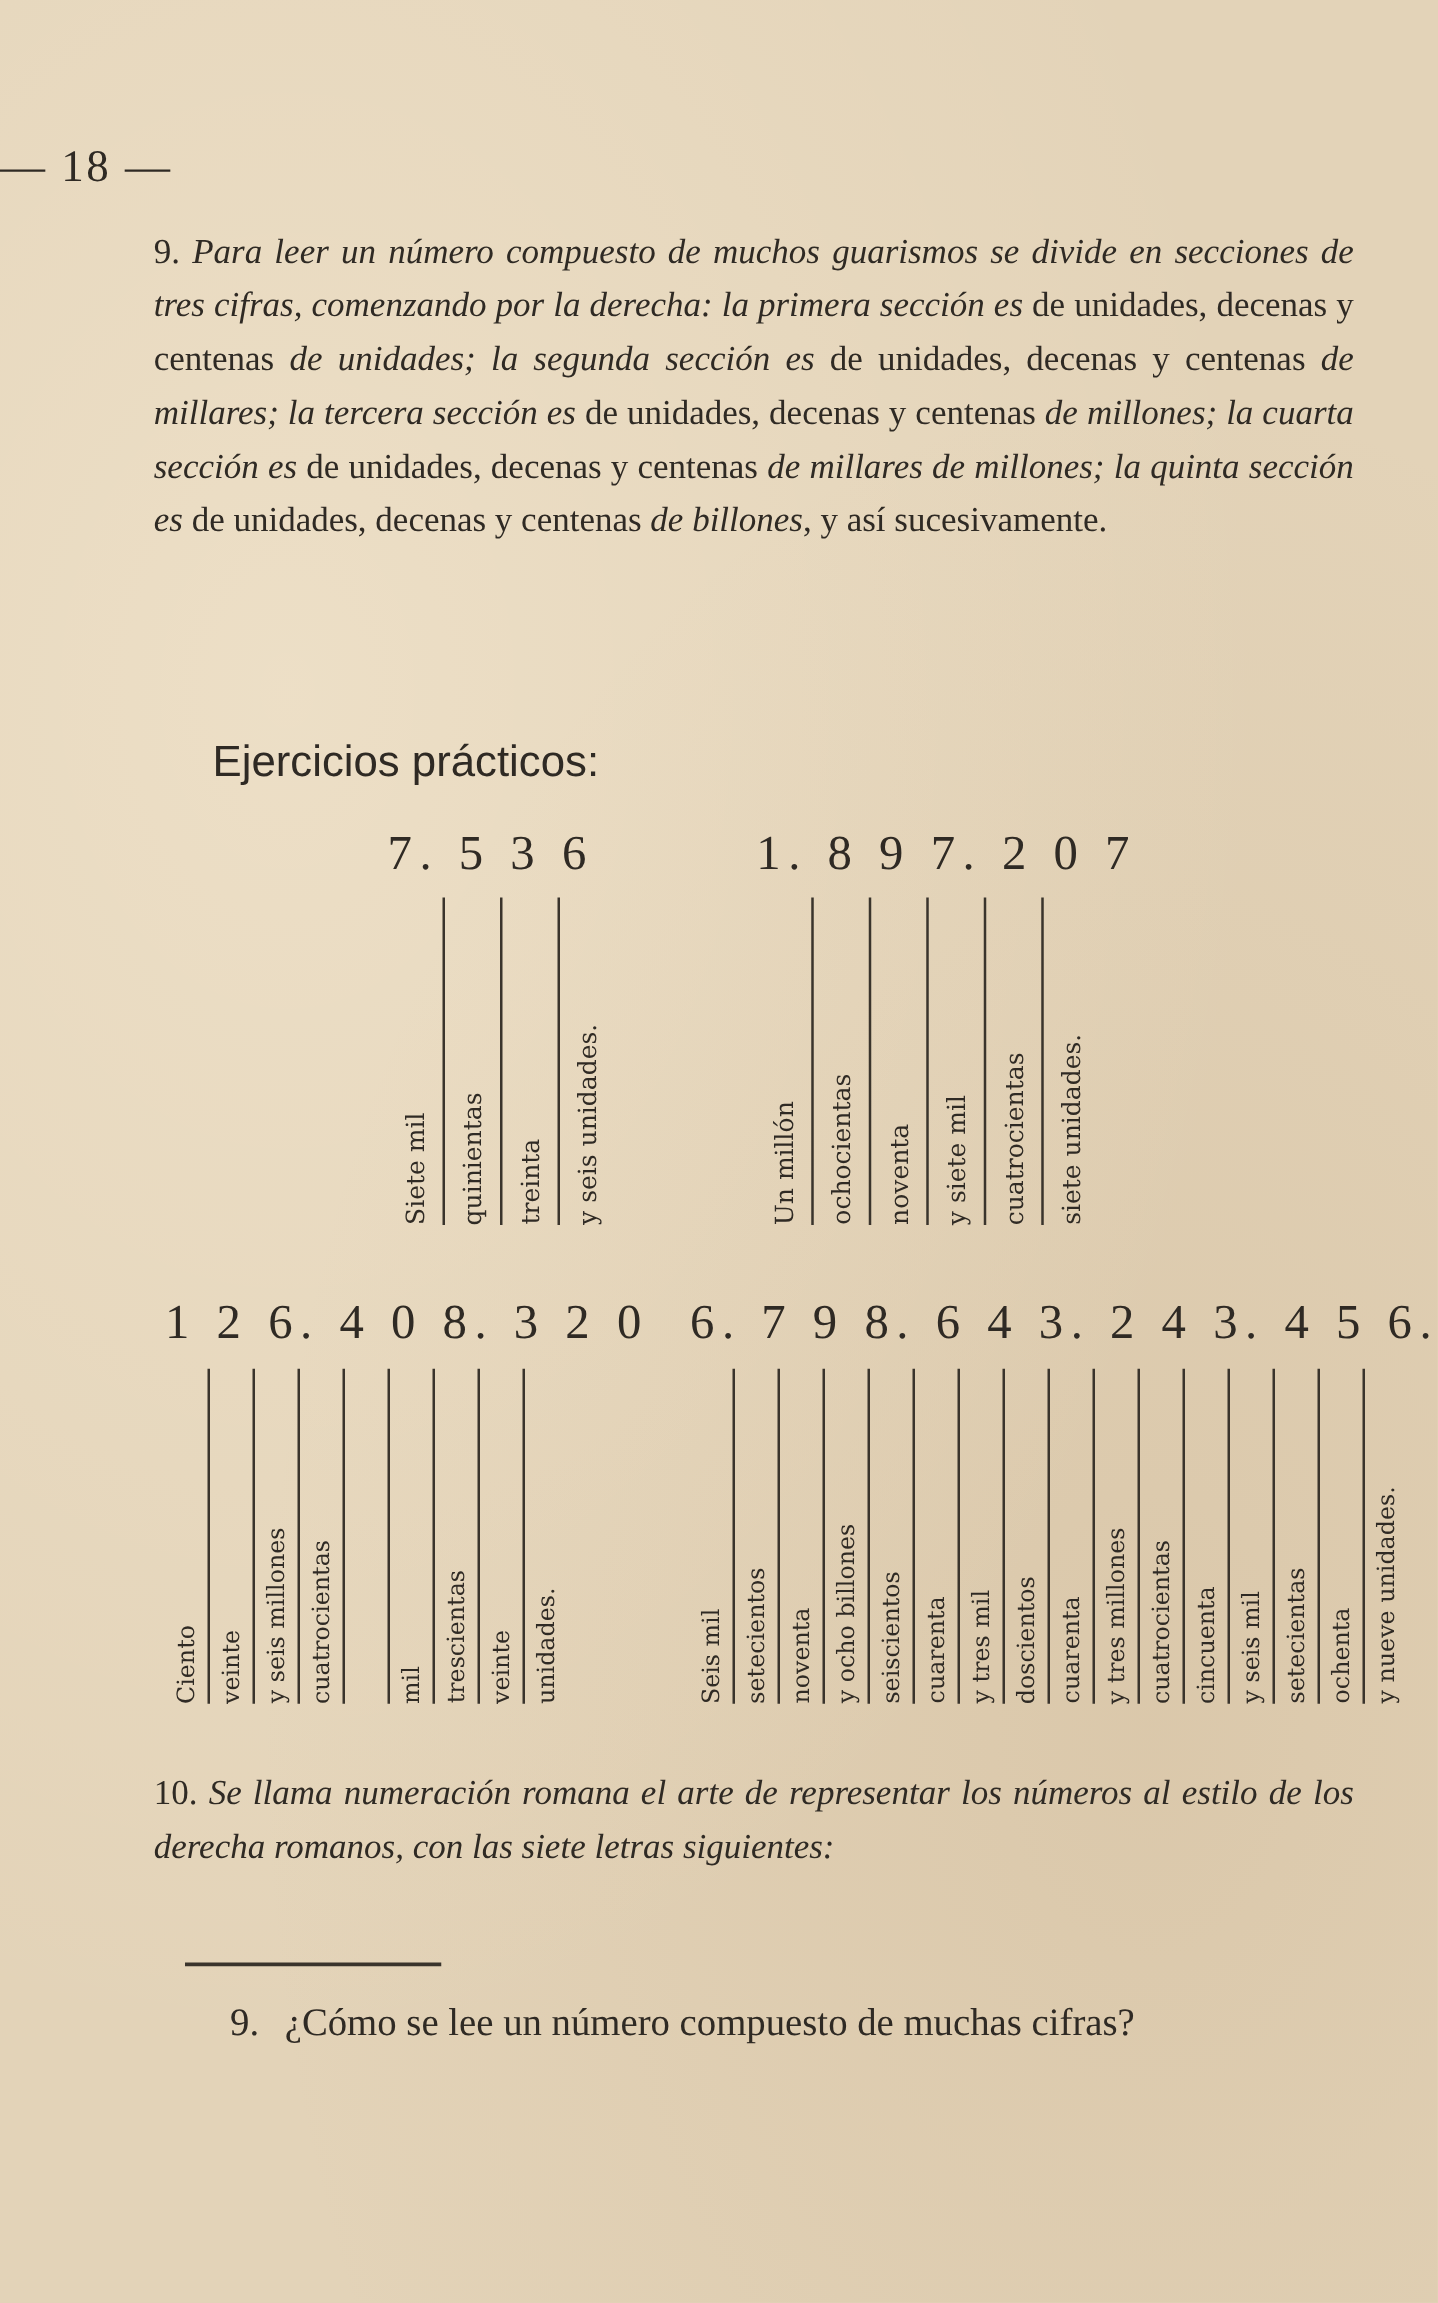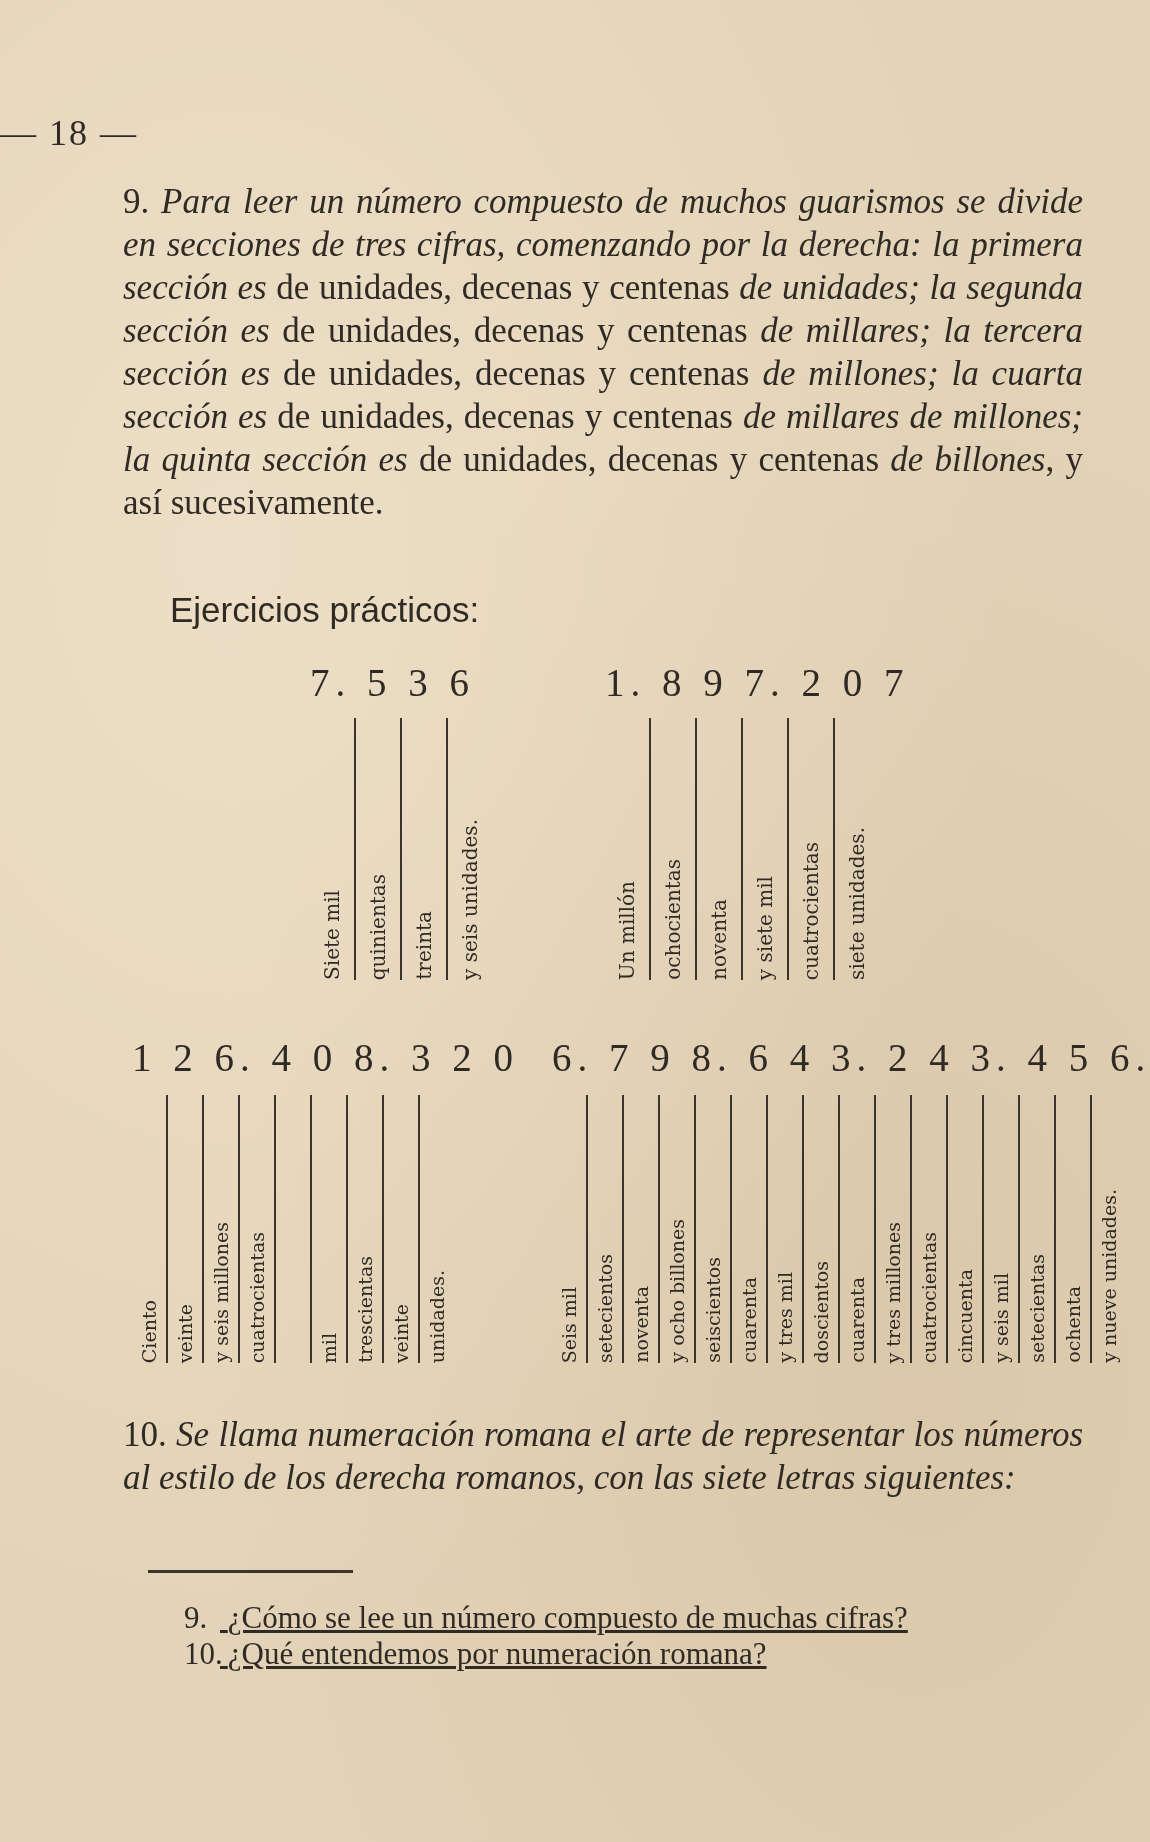--- a/index.html
+++ b/index.html
@@ -13,21 +13,21 @@
       font-family: "DejaVu Serif", "Liberation Serif", serif;
       position: relative;
     }
     .page-number {
       position: absolute; top: 112px; left: 0; width: 1150px;
       text-align: left; font-size: 36px; font-family: "Liberation Serif", serif;
       letter-spacing: 2px;
     }
     .para {
       position: absolute; left: 123px; width: 960px;
-      font-family: "Liberation Serif", serif; font-size: 35px;
+      font-family: "Liberation Serif", serif; font-size: 28px;
       line-height: 43px; text-align: justify;
     }
     .para .it { font-style: italic; }
     #para9 { top: 180px; }
     .ejercicios { position: absolute; left: 170px; top: 590px; font-size: 35px; font-family: Liberation Sans, sans-serif; }
 
     .exercise { position: absolute; }
     .exercise .num {
       position: absolute; top: 0; white-space: nowrap;
       font-family: Liberation Serif, serif; font-size: 39px; letter-spacing: 6px;
@@ -53,21 +53,21 @@
     #ex3 .cols { top: 60px; height: 268px; }
     #ex4 { left: 552px; top: 1035px; }
     #ex4 .cols { top: 60px; height: 268px; }
     #ex3 .col, #ex4 .col { width: 34px; }
     #ex3 .col .lbl, #ex4 .col .lbl { font-size: 19px; }
 
     #para10 { top: 1413px; }
     .rule {
       position: absolute; left: 148px; top: 1570px; width: 205px; height: 3px; background: #3a342c;
     }
-    .questions { position: absolute; left: 184px; top: 1600px; width: 930px; font-family: "Liberation Serif", serif; font-size: 31px; line-height: 36px; text-decoration: underline; }
+    .questions { position: absolute; left: 184px; top: 1600px; width: 930px; font-family: "Liberation Serif", serif; font-size: 31px; line-height: 36px; }
     .questions .q { white-space: nowrap; }
     .questions .q span.n { display: inline-block; width: 36px; }
   </style>
 </head>
 <body>
 
 <div class="page-number">— 18 —</div>
 
 <div class="para" id="para9"><span>9. </span><span class="it">Para leer un número compuesto de muchos guarismos se divide en secciones de tres cifras, comenzando por la derecha: la primera sección es </span><span>de unidades, decenas y centenas </span><span class="it">de unidades; la segunda sección es </span><span>de unidades, decenas y centenas </span><span class="it">de millares; la tercera sección es </span><span>de unidades, decenas y centenas </span><span class="it">de millones; la cuarta sección es </span><span>de unidades, decenas y centenas </span><span class="it">de millares de millones; la quinta sección es </span><span>de unidades, decenas y centenas </span><span class="it">de billones</span><span>, y así sucesivamente.</span></div>
 
@@ -201,17 +201,13 @@
 
 <div class="para" id="para10"><span>10. </span><span class="it">Se llama numeración romana el arte de representar los números al estilo de los derecha romanos, con las siete letras siguientes:</span></div>
 
 <div class="rule"></div>
 
 <div class="questions">
   <div class="q">
     <span class="n">9.</span>
     <span>¿Cómo se lee un número compuesto de muchas cifras?</span>
   </div>
-  <div class="q">
-    <span class="n">10.</span>
-    <span>¿Qué entendemos por numeración romana?</span>
-  </div>
 </div>
 
 </body></html>

